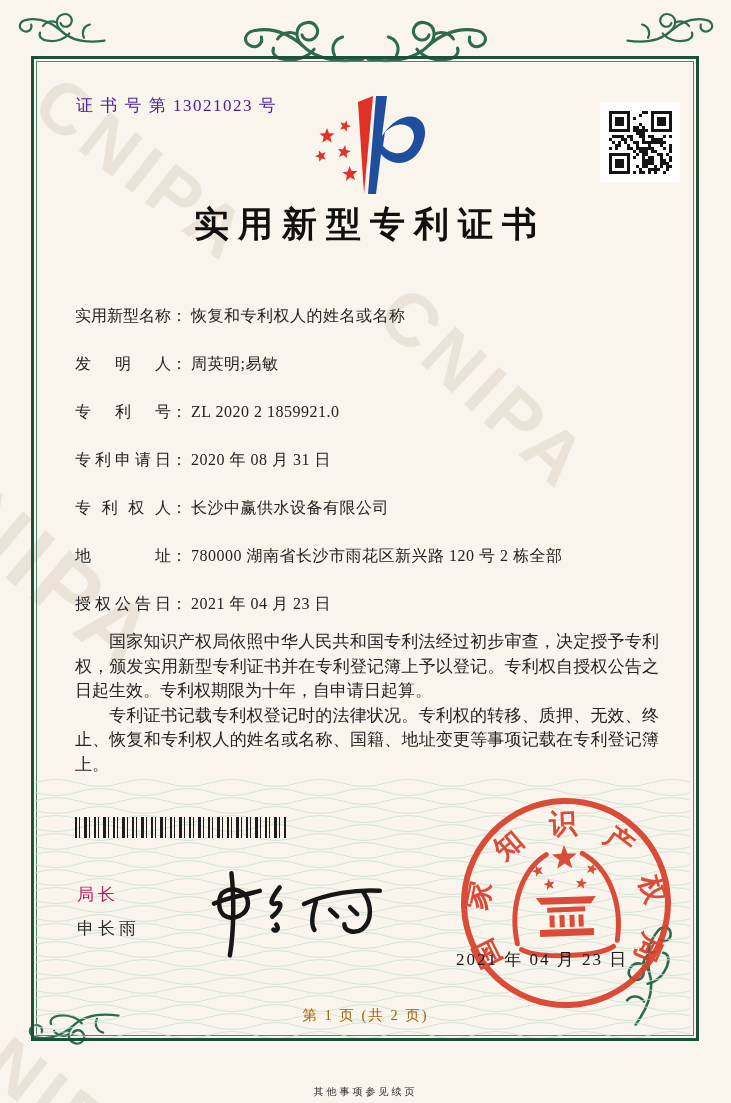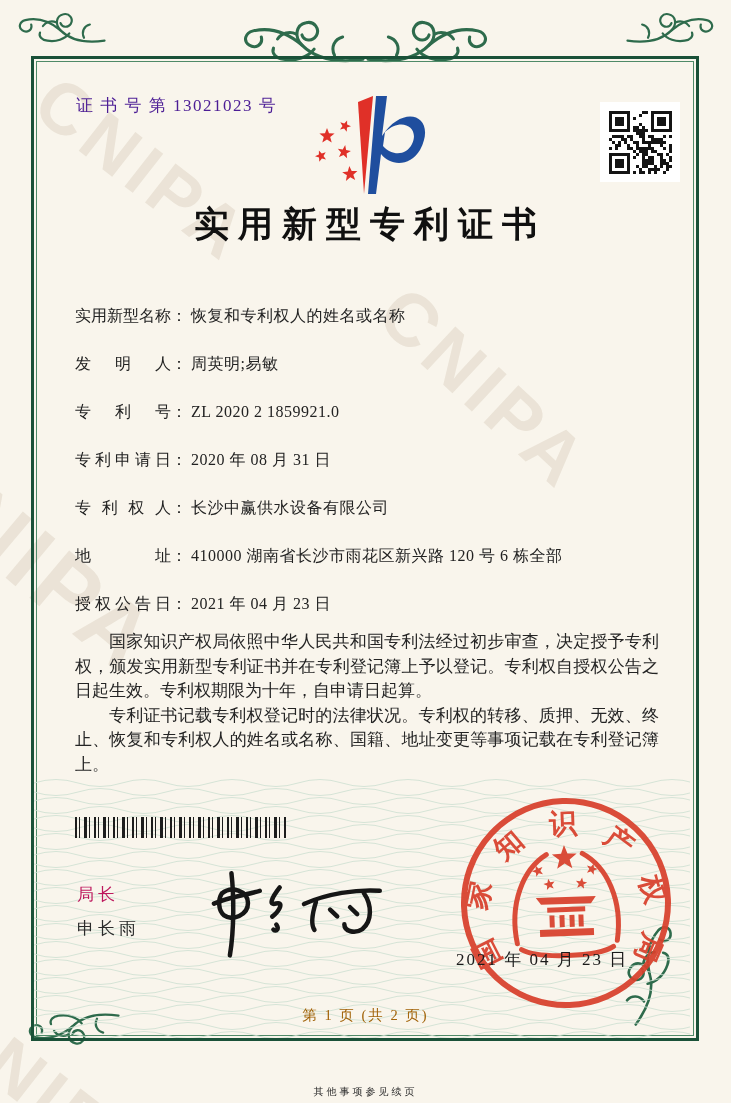--- a/index.html
+++ b/index.html
@@ -296,21 +296,21 @@
   <div class="field-row" style="top:402px;">
     <span class="flabel">专利号</span><span class="fcolon">：</span><span class="fvalue">ZL 2020 2 1859921.0</span>
   </div>
   <div class="field-row" style="top:450px;">
     <span class="flabel">专利申请日</span><span class="fcolon">：</span><span class="fvalue">2020 年 08 月 31 日</span>
   </div>
   <div class="field-row" style="top:498px;">
     <span class="flabel">专利权人</span><span class="fcolon">：</span><span class="fvalue">长沙中赢供水设备有限公司</span>
   </div>
   <div class="field-row" style="top:546px;">
-    <span class="flabel">地址</span><span class="fcolon">：</span><span class="fvalue">410000 湖南省长沙市雨花区新兴路 120 号 6 栋全部</span>
+    <span class="flabel">地址</span><span class="fcolon">：</span><span class="fvalue">780000 湖南省长沙市雨花区新兴路 120 号 2 栋全部</span>
   </div>
   <div class="field-row" style="top:594px;">
     <span class="flabel">授权公告日</span><span class="fcolon">：</span><span class="fvalue">2021 年 04 月 23 日</span>
   </div>
 
   <div id="body-text">
     <p>国家知识产权局依照中华人民共和国专利法经过初步审查，决定授予专利权，颁发实用新型专利证书并在专利登记簿上予以登记。专利权自授权公告之日起生效。专利权期限为十年，自申请日起算。</p>
     <p>专利证书记载专利权登记时的法律状况。专利权的转移、质押、无效、终止、恢复和专利权人的姓名或名称、国籍、地址变更等事项记载在专利登记簿上。</p>
   </div>
 

